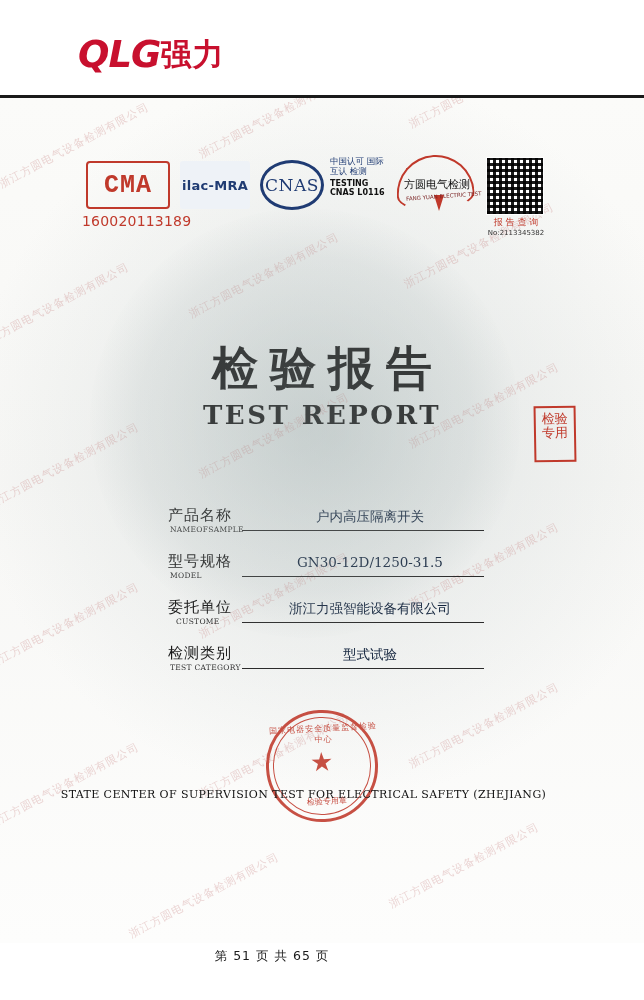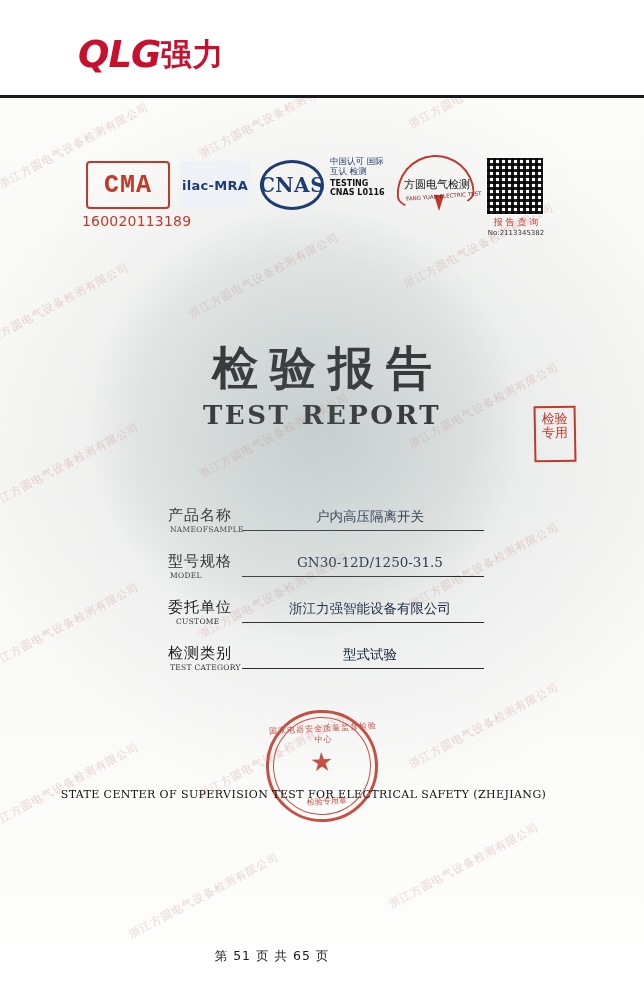--- a/index.html
+++ b/index.html
@@ -147,22 +147,22 @@
     display: flex; align-items: center; justify-content: center;
   }
   .cnas-ring {
     width: 64px; height: 50px;
     border: 3px solid #1f3b73;
     border-radius: 50%;
     display: flex; align-items: center; justify-content: center;
   }
   .cnas-text {
     font-family: "DejaVu Serif", serif;
-    font-weight: bold;
-    font-size: 20px;
+    font-weight: normal;
+    font-size: 17px;
     color: #1f3b73;
     letter-spacing: 0.5px;
   }
   .cnas-side {
     position: absolute;
     left: 330px; top: 4px;
     width: 56px;
     line-height: 1.15;
   }
   .cnas-side .cn {

